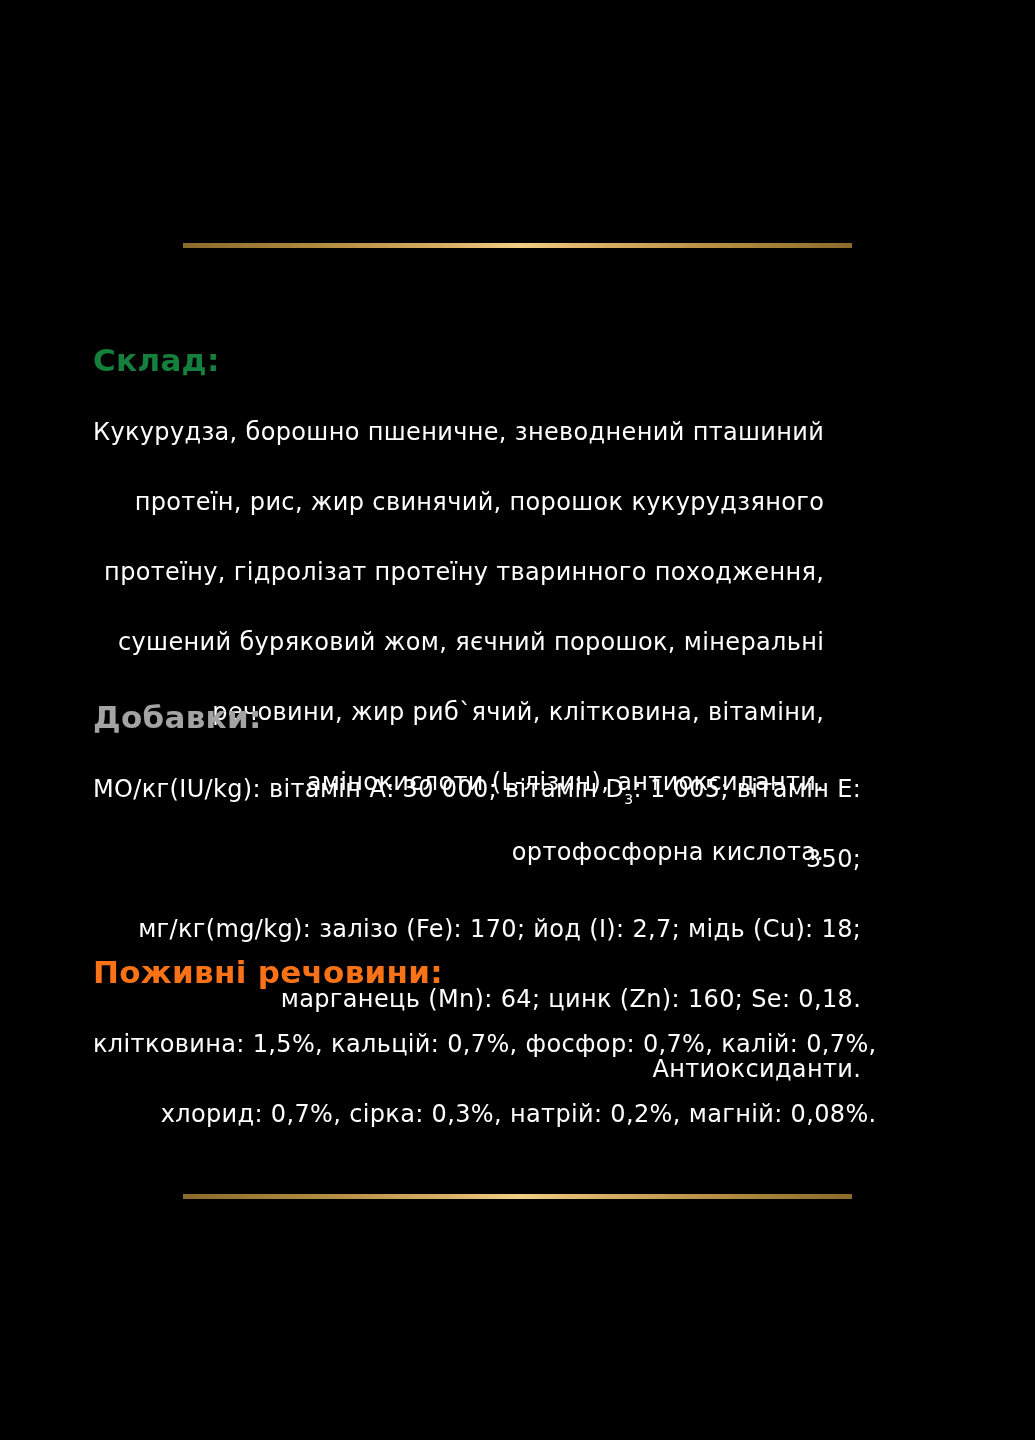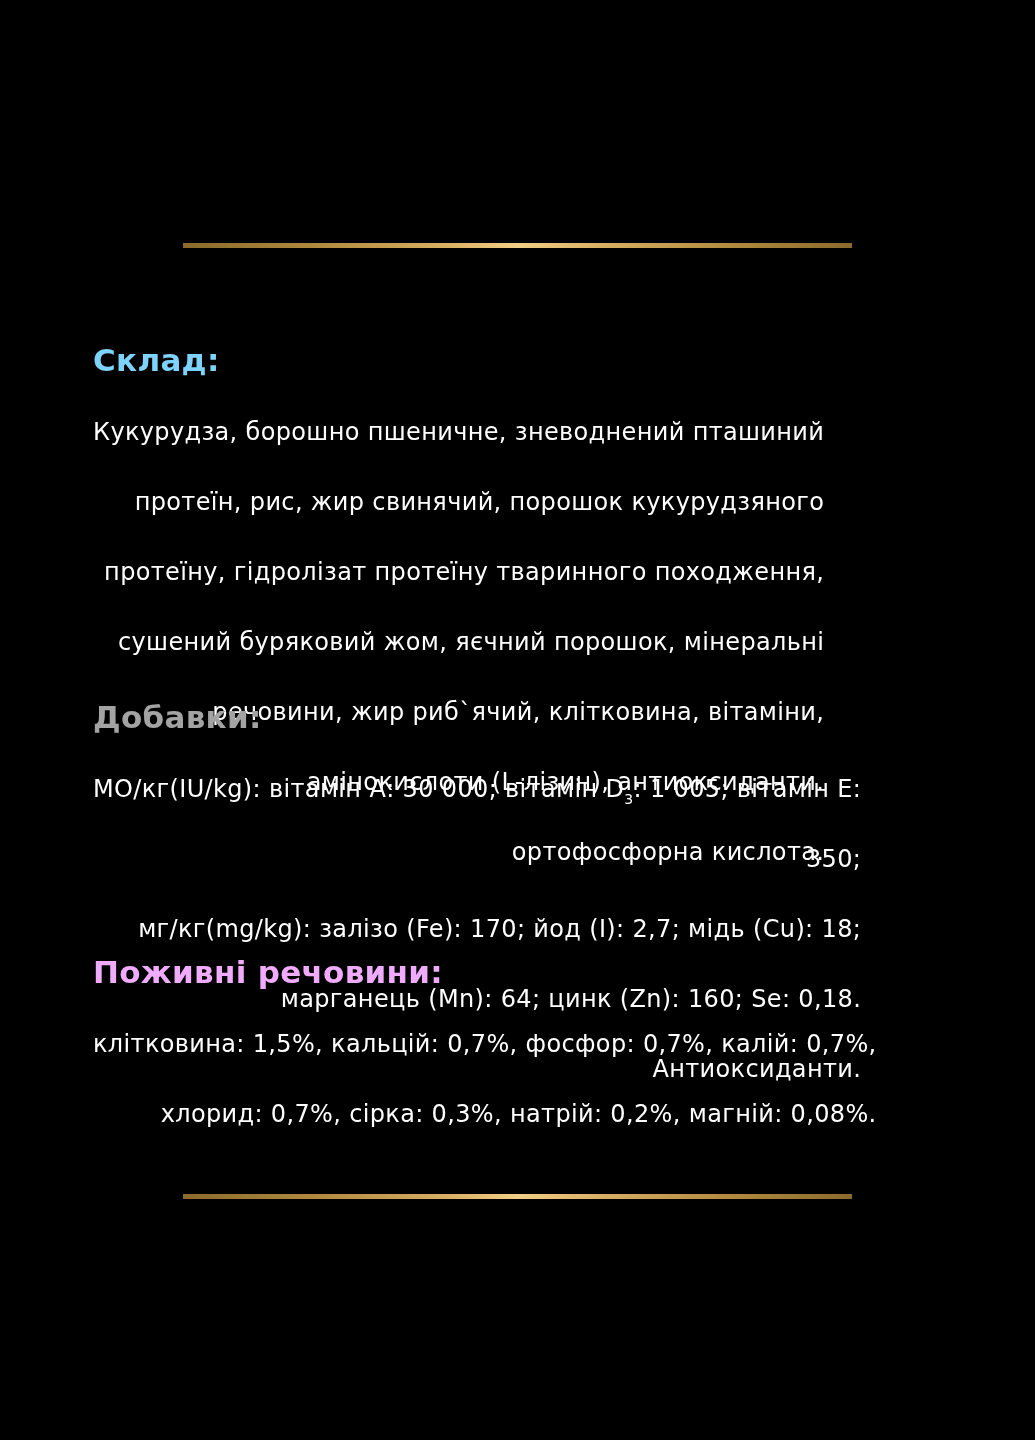--- a/index.html
+++ b/index.html
@@ -54,21 +54,21 @@
     #section-nutrients { position: absolute; top: 612px; left: 0; }
   </style>
 </head>
 <body>
 
 <div id="divider-top" class="gold-line"></div>
 
 <div class="content">
 
   <section id="section-composition">
-    <h2 class="section-title" style="color:#7dd3fc">Склад:</h2>
+    <h2 class="section-title" style="color:#15803d">Склад:</h2>
     <p class="section-body">
       <span class="line">Кукурудза, борошно пшеничне, зневоднений пташиний</span>
       <span class="line">протеїн, рис, жир свинячий, порошок кукурудзяного</span>
       <span class="line">протеїну, гідролізат протеїну тваринного походження,</span>
       <span class="line">сушений буряковий жом, яєчний порошок, мінеральні</span>
       <span class="line">речовини, жир риб`ячий, клітковина, вітаміни,</span>
       <span class="line">амінокислоти (L-лізин), антиоксиданти.</span>
       <span class="line">ортофосфорна кислота.</span>
     </p>
   </section>
@@ -78,21 +78,21 @@
     <p class="section-body">
       <span class="line"><span>МО/кг(IU/kg): вітамін А: 30 000; вітамін D</span><span class="sub">3</span><span>: 1 005; вітамін Е:</span></span>
       <span class="line">350;</span>
       <span class="line">мг/кг(mg/kg): залізо (Fe): 170; йод (I): 2,7; мідь (Cu): 18;</span>
       <span class="line">марганець (Mn): 64; цинк (Zn): 160; Se: 0,18.</span>
       <span class="line">Антиоксиданти.</span>
     </p>
   </section>
 
   <section id="section-nutrients">
-    <h2 class="section-title" style="color:#f0abfc">Поживні речовини:</h2>
+    <h2 class="section-title" style="color:#f97316">Поживні речовини:</h2>
     <p class="section-body">
       <span class="line">клітковина: 1,5%, кальцій: 0,7%, фосфор: 0,7%, калій: 0,7%,</span>
       <span class="line">хлорид: 0,7%, сірка: 0,3%, натрій: 0,2%, магній: 0,08%.</span>
     </p>
   </section>
 
 </div>
 
 <div id="divider-bottom" class="gold-line"></div>
 

